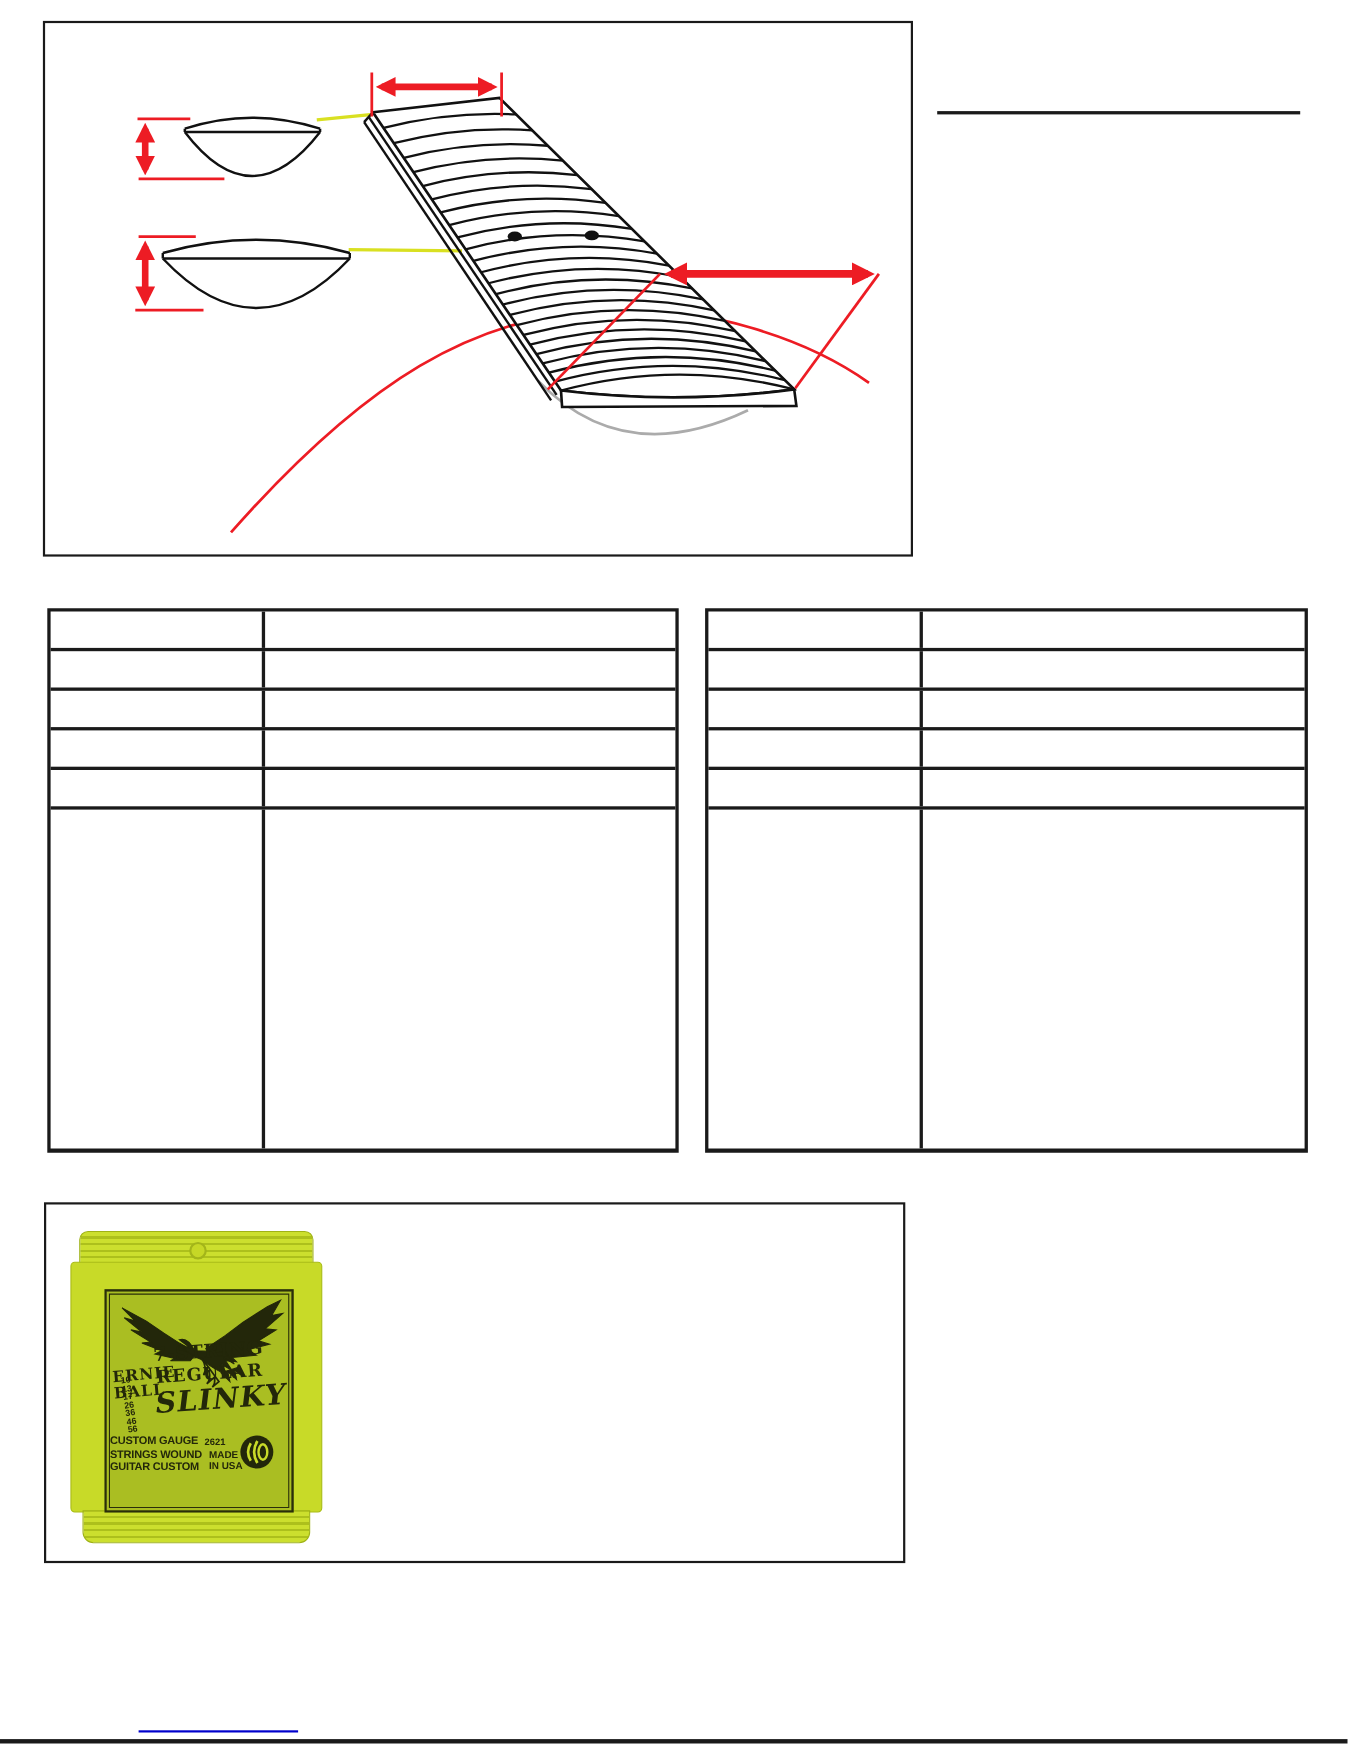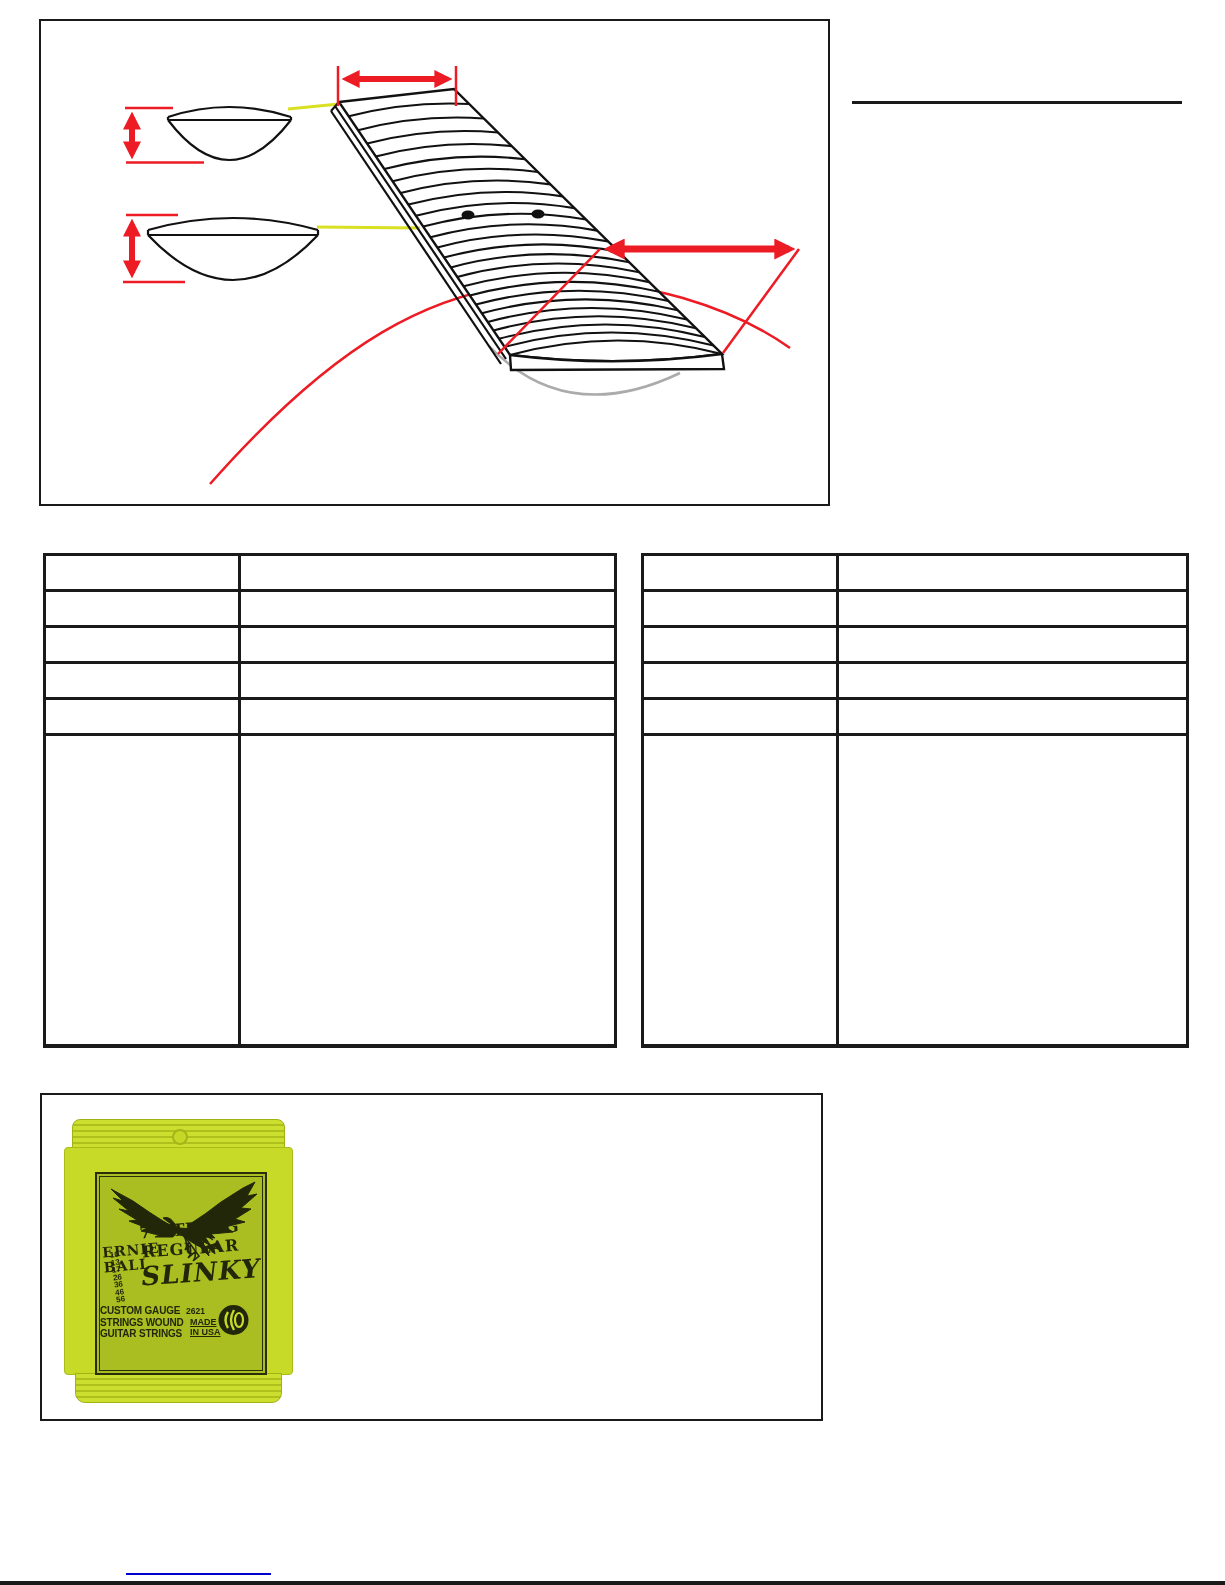--- a/index.html
+++ b/index.html
@@ -48,21 +48,21 @@
   #gauge-list{position:absolute;left:49px;top:134px;transform:rotate(-8deg);
               font-weight:bold;font-size:8px;line-height:7.5px;text-align:center;}
   #title-block{position:absolute;left:76px;top:102px;width:102px;text-align:center;
                transform:rotate(-4deg);font-family:"DejaVu Serif",serif;font-weight:bold;}
   #title-1{font-size:17px;line-height:20px;letter-spacing:0.5px;}
   #title-2{font-size:16px;line-height:19px;letter-spacing:1px;}
   #title-3{font-size:26px;line-height:30px;letter-spacing:1px;font-style:italic;}
   #desc-block{position:absolute;left:36px;top:188px;font-weight:bold;font-size:10px;
               line-height:11.5px;letter-spacing:-0.2px;}
   #model-number{position:absolute;left:122px;top:189px;font-weight:bold;font-size:8.5px;}
-  #made-block{position:absolute;left:126px;top:200px;font-weight:bold;font-size:9px;line-height:10px;text-decoration:underline;}
+  #made-block{position:absolute;left:126px;top:200px;font-weight:bold;font-size:9px;line-height:10px;}
   #slinky-logo{position:absolute;left:154px;top:187px;width:31px;height:32px;}
 
   
   #footer-link-underline{left:126px;top:1573px;width:145px;height:2px;background:#0000cc;}
   #page-edge-line{left:0;top:1581px;width:1225px;height:4px;background:#1a1a1a;}
 
   svg{display:block;}
   .blk{stroke:#111111;fill:none;stroke-width:2.2;}
   .blkf{stroke:#111111;fill:#ffffff;stroke-width:2.4;}
   .fret{stroke:#111111;fill:none;stroke-width:2.1;}
@@ -248,21 +248,21 @@
 
   <div id="title-block" class="ink">
     <div id="title-1">7-STRING</div>
     <div id="title-2">REGULAR</div>
     <div id="title-3">SLINKY</div>
   </div>
 
   <div id="desc-block" class="ink">
     <div>CUSTOM GAUGE</div>
     <div>STRINGS WOUND</div>
-    <div>GUITAR STRINGS</div>
+    <div>GUITAR CUSTOM</div>
   </div>
 
   <div id="model-number" class="ink">2621</div>
 
   <div id="made-block" class="ink">
     <div>MADE</div>
     <div>IN USA</div>
   </div>
 
   <svg id="slinky-logo" viewBox="0 0 31 32">

